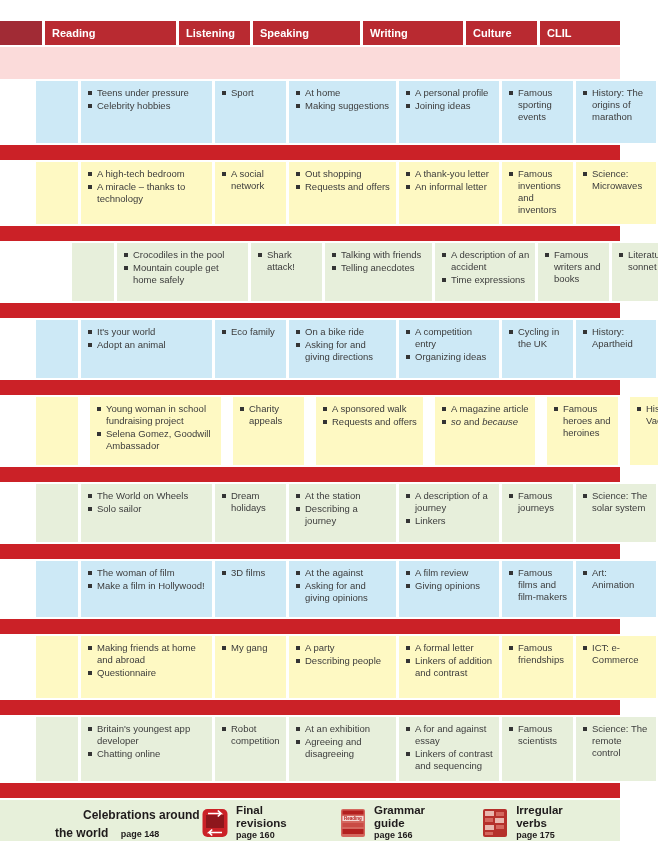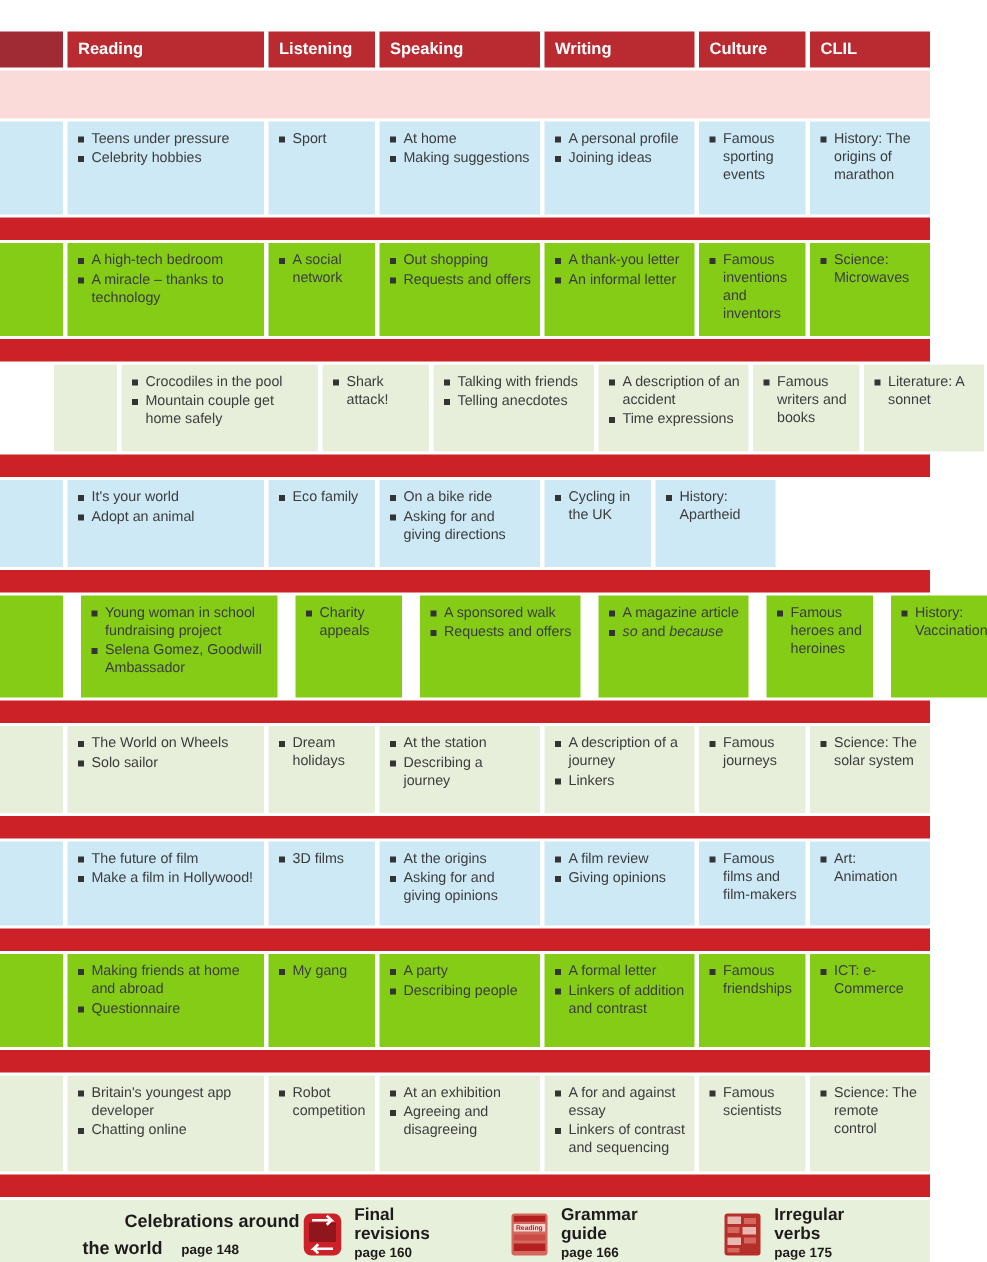--- a/index.html
+++ b/index.html
@@ -19,24 +19,24 @@
   
   .hrow{display:flex;column-gap:3px;height:24px;}
   .hcell{box-sizing:border-box;background:#b92a31;color:#ffffff;
          font-size:11px;font-weight:bold;line-height:24px;padding-left:7px;}
   .hleft{background:#a12b35;padding-left:0;}
 
   
   .pinkband{height:32px;background:#fbdbda;margin-top:2px;}
 
   
-  .row{display:flex;column-gap:3px;margin-top:2px;}
+  .row{display:flex;column-gap:3px;margin-top:2px;margin-left:36px;}
   .cell{box-sizing:border-box;padding:6px 5px 7px 7px;}
   .blue .cell{background:#cde9f6;}
-  .lavender .cell{background:#84cc16;}
+  .lavender .cell{background:#fef9c3;}
   .green .cell{background:#e7efdb;}
   .item{display:flex;margin-bottom:1px;}
   .bullet{flex:0 0 4px;width:4px;height:4px;background:#343434;margin:4px 5px 0 0;}
   .txt{font-size:9.5px;line-height:12px;color:#3c3c3c;}
   .txt em{font-style:italic;text-align:center;}
 
   
   .redbar{height:15px;background:#cb2127;margin-top:2px;}
 
   
@@ -248,20 +248,30 @@
           <div class="cell col-s">
             <div class="item">
               <span class="bullet"></span>
               <span class="txt">On a bike ride</span>
             </div>
             <div class="item">
               <span class="bullet"></span>
               <span class="txt">Asking for and giving directions</span>
             </div>
           </div>
+          <div class="cell col-w">
+            <div class="item">
+              <span class="bullet"></span>
+              <span class="txt">A competition entry</span>
+            </div>
+            <div class="item">
+              <span class="bullet"></span>
+              <span class="txt">Organizing ideas</span>
+            </div>
+          </div>
           <div class="cell col-c">
             <div class="item">
               <span class="bullet"></span>
               <span class="txt">Cycling in the UK</span>
             </div>
           </div>
           <div class="cell col-x">
             <div class="item">
               <span class="bullet"></span>
               <span class="txt">History: Apartheid</span>
@@ -371,37 +381,37 @@
               <span class="txt">Science: The solar system</span>
             </div>
           </div>
         </div>
         <div class="redbar"></div>
         <div class="row blue" style="min-height: 56px;">
           <div class="cell col-0"></div>
           <div class="cell col-r">
             <div class="item">
               <span class="bullet"></span>
-              <span class="txt">The future of film</span>
+              <span class="txt">The woman of film</span>
             </div>
             <div class="item">
               <span class="bullet"></span>
               <span class="txt">Make a film in Hollywood!</span>
             </div>
           </div>
           <div class="cell col-l">
             <div class="item">
               <span class="bullet"></span>
               <span class="txt">3D films</span>
             </div>
           </div>
           <div class="cell col-s">
             <div class="item">
               <span class="bullet"></span>
-              <span class="txt">At the origins</span>
+              <span class="txt">At the against</span>
             </div>
             <div class="item">
               <span class="bullet"></span>
               <span class="txt">Asking for and giving opinions</span>
             </div>
           </div>
           <div class="cell col-w">
             <div class="item">
               <span class="bullet"></span>
               <span class="txt">A film review</span>

